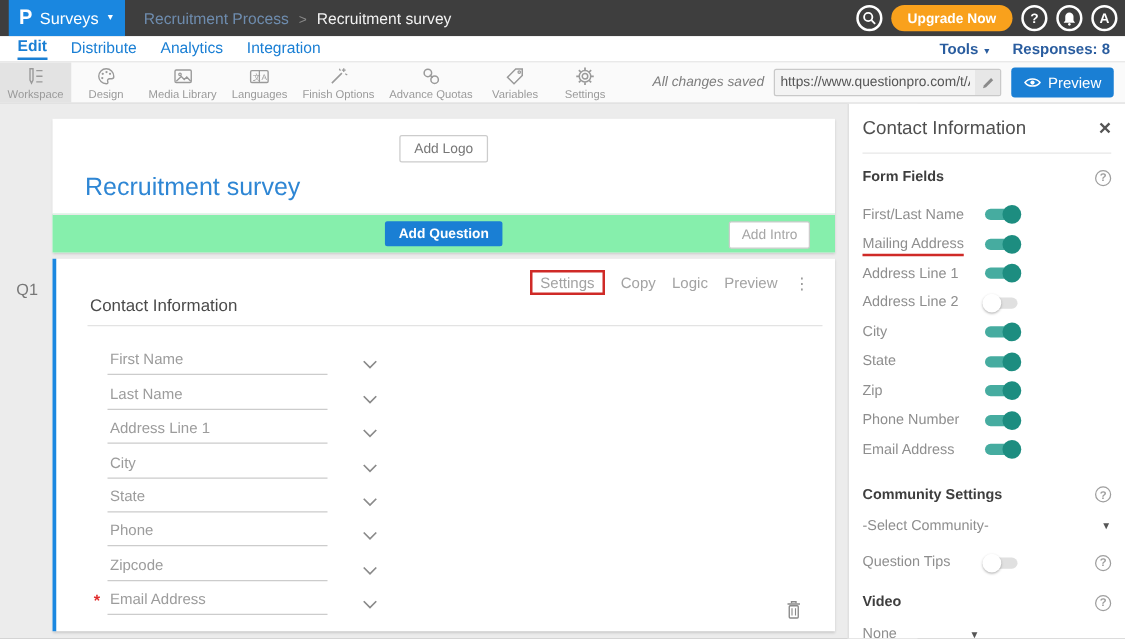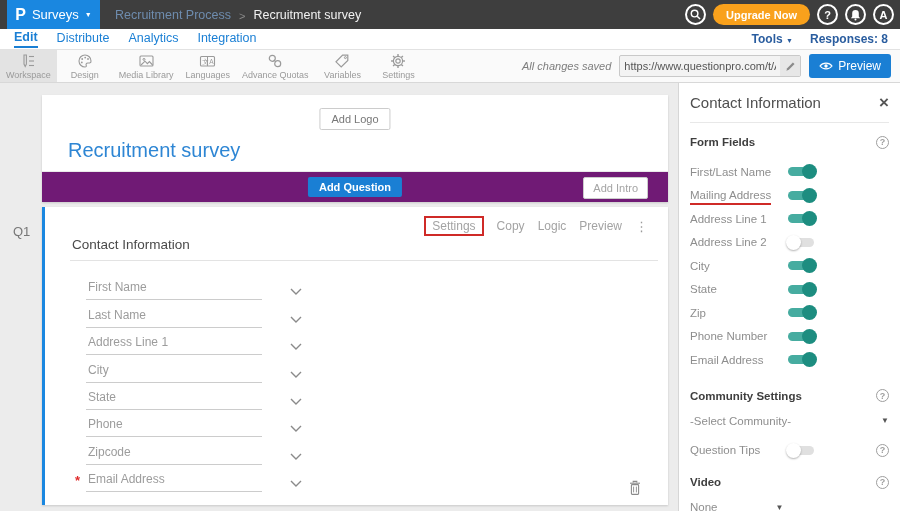--- a/index.html
+++ b/index.html
@@ -41,21 +41,21 @@
   .url-wrap { display:flex; align-items:center; width:182px; height:22px; border:1px solid #c9c9c9; background:#f3f3f3; border-radius:2px; overflow:hidden; }
   .url-input { flex:1; border:none; background:transparent; font-size:11px; color:#555; padding:0 4px; font-family:inherit; min-width:0; }
   .url-pencil { width:20px; height:100%; display:flex; align-items:center; justify-content:center; background:#e7e7e7; cursor:pointer; }
   .preview-btn { display:flex; align-items:center; gap:5px; background:#1a7fd4; color:#fff; border:none; border-radius:3px; height:24px; padding:0 10px; font-size:12px; font-family:inherit; cursor:pointer; }
   
   .main { position:absolute; left:0; top:83px; width:734px; height:428px; background:#ececec; }
   .card { position:absolute; background:#fff; box-shadow:0 1px 2px rgba(0,0,0,.15); }
   .survey-card { left:42px; top:12px; width:626px; height:107px; }
   .add-logo-btn { position:absolute; left:50%; transform:translateX(-50%); top:13px; background:#fff; border:1px solid #ccc; border-radius:2px; color:#777; font-size:11px; padding:4px 11px; font-family:inherit; cursor:pointer; }
   .survey-title { position:absolute; left:26px; top:44px; font-size:20px; color:#2e86d4; }
-  .survey-footer { position:absolute; left:0; bottom:0; width:100%; height:31px; background:#701a75; border-top:1px solid #e9e9e9; }
+  .survey-footer { position:absolute; left:0; bottom:0; width:100%; height:31px; background:#86efac; border-top:1px solid #e9e9e9; }
   .add-question-btn { position:absolute; left:50%; transform:translateX(-50%); top:5px; background:#1a7fd4; border:none; border-radius:2px; color:#fff; font-size:11px; font-weight:700; padding:4px 11px; font-family:inherit; cursor:pointer; }
   .add-intro-btn { position:absolute; right:20px; top:5px; background:#fff; border:1px solid #ccc; border-radius:2px; color:#a5a5a5; font-size:11px; padding:4px 9px; font-family:inherit; cursor:pointer; }
   .q-label { position:absolute; left:13px; top:141px; font-size:13px; color:#777; }
   .question-card { left:42px; top:124px; width:626px; height:298px; border-left:3px solid #1a87e0; }
   .q-actions { position:absolute; top:9px; right:20px; display:flex; align-items:center; gap:13px; font-size:12px; color:#a3a3a3; }
   .q-action { cursor:pointer; }
   .q-action.highlighted { border:2px solid #cf2a27; padding:1px 6px; }
   .q-menu-dots { font-size:13px; color:#9a9a9a; cursor:pointer; letter-spacing:0; }
   .q-title { position:absolute; left:27px; top:30px; font-size:13.5px; color:#4a4a4a; }
   .q-rule { position:absolute; left:25px; top:53px; width:588px; height:1px; background:#e3e3e3; }
@@ -169,20 +169,30 @@
       <svg width="17" height="16" viewBox="0 0 17 16">
           <rect x="1.5" y="3.5" width="14" height="9.5" rx="1" fill="none" stroke="#9a9a9a" stroke-width="1.1"></rect>
           <line x1="8.5" y1="3.5" x2="8.5" y2="13" stroke="#9a9a9a" stroke-width="1"></line>
           <text x="3.2" y="11" font-size="6.5" fill="#9a9a9a" font-family="DejaVu Sans, sans-serif">文</text>
           <text x="10.2" y="11" font-size="6.5" fill="#9a9a9a" font-family="Liberation Sans, sans-serif">A</text>
         </svg>
       <span class="tool-label">Languages</span>
     </div>
     <div class="tool-item">
       <svg width="16" height="16" viewBox="0 0 16 16">
+          <line x1="2.5" y1="13.5" x2="10.5" y2="5.5" stroke="#9a9a9a" stroke-width="1.3"></line>
+          <line x1="12" y1="1.5" x2="12" y2="4.5" stroke="#9a9a9a" stroke-width="1"></line>
+          <line x1="10.5" y1="3" x2="13.5" y2="3" stroke="#9a9a9a" stroke-width="1"></line>
+          <line x1="13.2" y1="6" x2="14.8" y2="7" stroke="#9a9a9a" stroke-width="1"></line>
+          <line x1="8.5" y1="2" x2="9.3" y2="3.6" stroke="#9a9a9a" stroke-width="1"></line>
+        </svg>
+      <span class="tool-label">Finish Options</span>
+    </div>
+    <div class="tool-item">
+      <svg width="16" height="16" viewBox="0 0 16 16">
           <circle cx="5.3" cy="5.3" r="3" fill="none" stroke="#9a9a9a" stroke-width="1.2"></circle>
           <circle cx="10.7" cy="10.7" r="3" fill="none" stroke="#9a9a9a" stroke-width="1.2"></circle>
           <line x1="6.8" y1="6.8" x2="9.2" y2="9.2" stroke="#9a9a9a" stroke-width="1.2"></line>
         </svg>
       <span class="tool-label">Advance Quotas</span>
     </div>
     <div class="tool-item">
       <svg width="16" height="16" viewBox="0 0 16 16">
           <path d="M8.6 2.2 H13.8 V7.4 L7.2 14 L2 8.8 Z" fill="none" stroke="#9a9a9a" stroke-width="1.2"></path>
           <circle cx="11.4" cy="4.6" r="1" fill="none" stroke="#9a9a9a" stroke-width="1"></circle>

